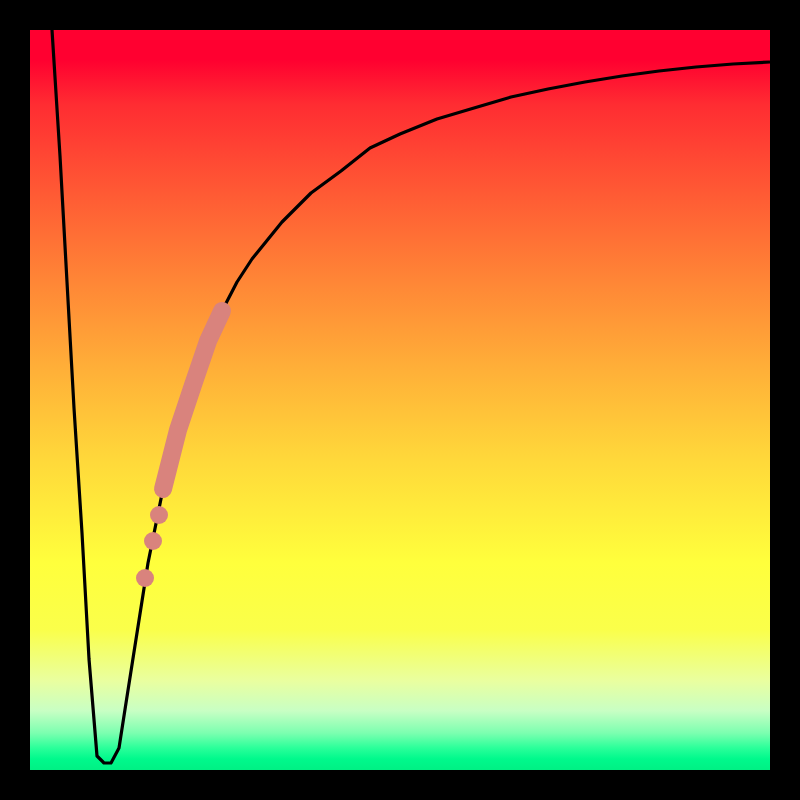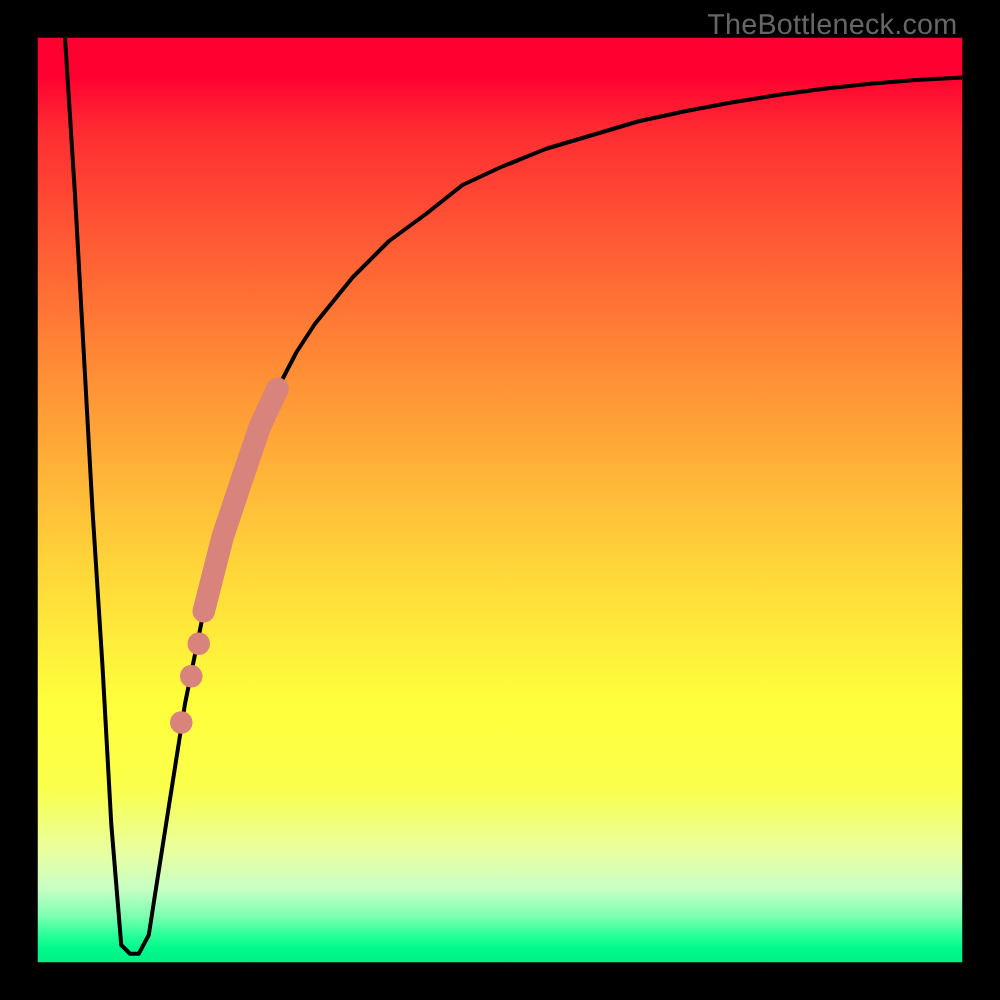--- a/index.html
+++ b/index.html
@@ -115,14 +115,13 @@
                L 163 355
                L 178 311
                L 192 281" fill="none" stroke="#d9837d" stroke-width="18" stroke-linecap="round"></path>
 
       <circle cx="129" cy="485" r="9" fill="#d9837d"></circle>
       <circle cx="123" cy="511" r="9" fill="#d9837d"></circle>
       <circle cx="115" cy="548" r="9" fill="#d9837d"></circle>
     </svg>
   </div>
 
-  <div class="watermark">TheBottleneck.com</div>
 </div>
 
 </body></html>

